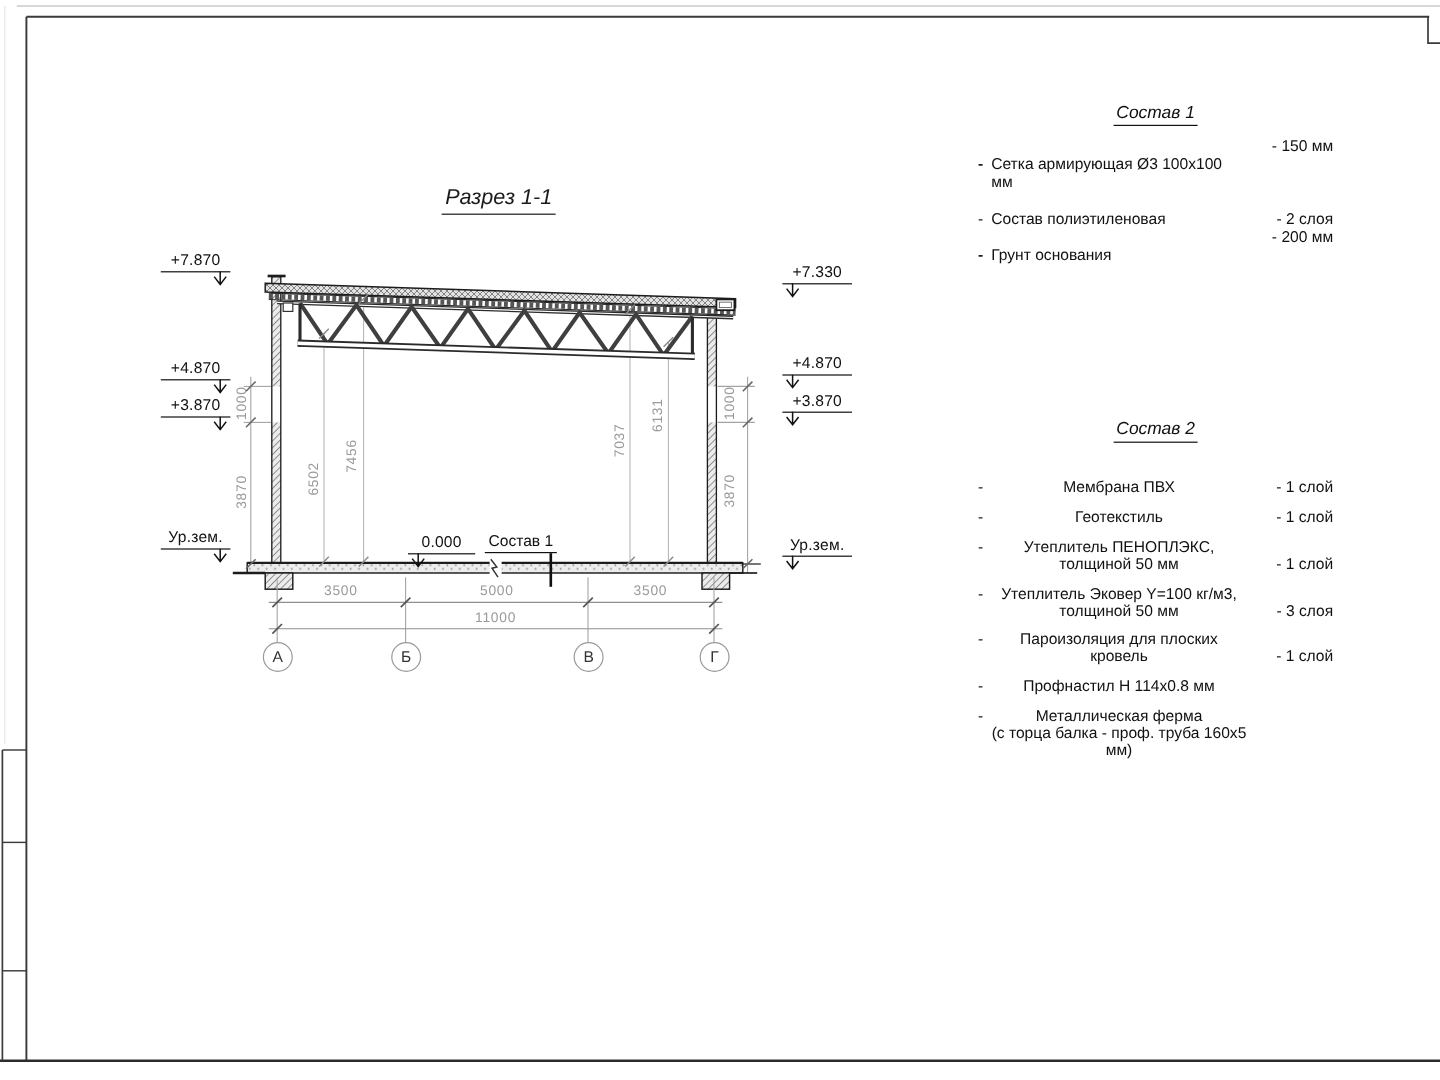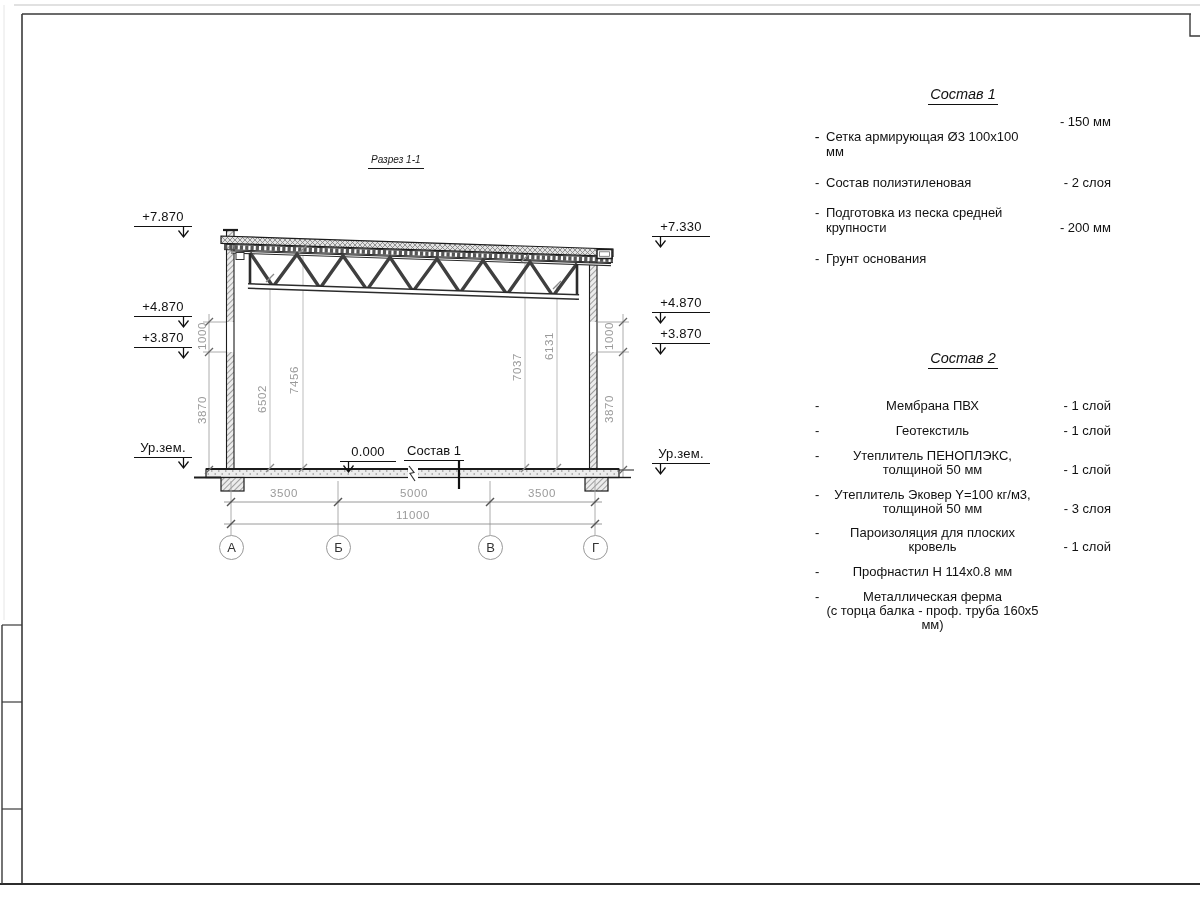--- a/index.html
+++ b/index.html
@@ -1,21 +1,21 @@
 <!DOCTYPE html>
 <html><head>
 <meta charset="utf-8">
 <style>
   html,body{margin:0;padding:0;background:#fff;}
   .page{position:relative;width:1200px;height:900px;background:#fff;overflow:hidden;
         font-family:"Liberation Sans", sans-serif;color:#111;}
   svg.linework{position:absolute;left:0;top:0;pointer-events:none;}
 
   
-  .dwg-title{position:absolute;font-style:italic;font-size:10px;color:#1a1a1a;
+  .dwg-title{position:absolute;font-style:italic;font-size:18px;color:#1a1a1a;
              border-bottom:1px solid #1a1a1a;padding:0 3px 3px;}
 
   
   .elev{position:absolute;width:58px;}
   .elev-label{font-size:13px;color:#111;text-align:center;border-bottom:1.2px solid #111;
               padding-bottom:2px;letter-spacing:.2px;white-space:nowrap;}
   .elev-arrow{position:absolute;top:100%;margin-top:-1px;}
   .elev-arrow.r{right:2px;} .elev-arrow.l{left:2px;}
   .elev-arrow path{stroke:#111;stroke-width:1.25;fill:none;}
 
@@ -271,22 +271,20 @@
         <span class="spec-name">Сетка армирующая Ø3 100x100 мм</span>
         <span class="spec-val"></span>
       </div>
       <div class="spec-row">
         <span class="spec-dash">-</span>
         <span class="spec-name">Состав полиэтиленовая</span>
         <span class="spec-val">- 2 слоя</span>
       </div>
       <div class="spec-row">
         <span class="spec-dash">-</span>
-        <span class="spec-name">Подготовка из песка средней
-крупности</span>
         <span class="spec-val">- 200 мм</span>
       </div>
       <div class="spec-row">
         <span class="spec-dash">-</span>
         <span class="spec-name">Грунт основания</span>
         <span class="spec-val"></span>
       </div>
     </div>
   </div>
 

